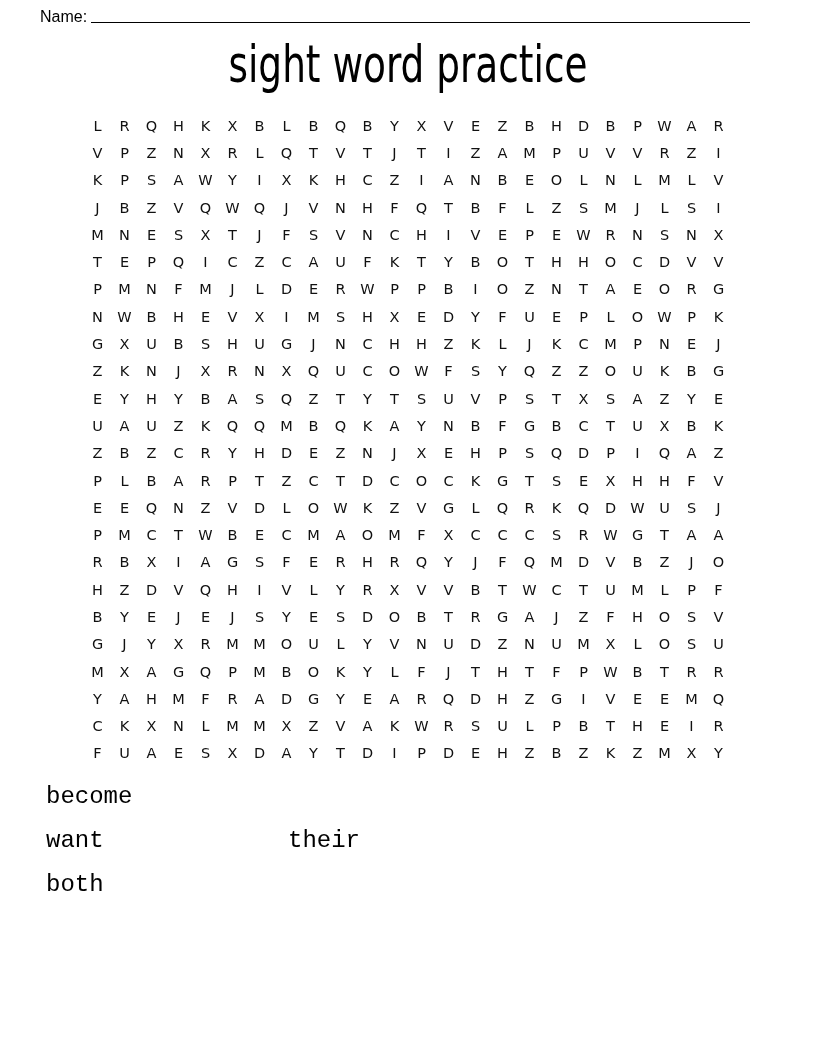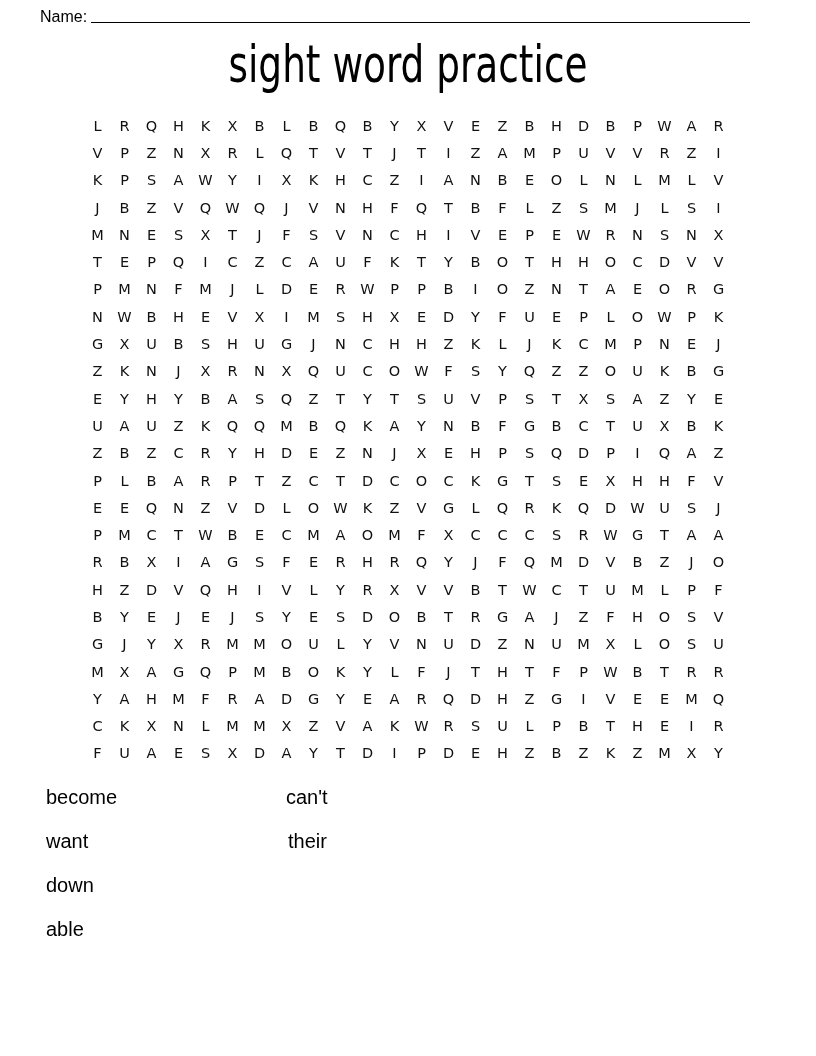--- a/index.html
+++ b/index.html
@@ -85,22 +85,22 @@
     left: 46px;
     top: 782px;
     width: 724px;
   }
   .word-row {
     display: flex;
     height: 44px;
     align-items: flex-start;
   }
   .word-cell {
-    font-family: Liberation Sans, sans-serif;
-    font-size: 20px;
+    font-family: Liberation Mono, monospace;
+    font-size: 24px;
     line-height: 30px;
     font-weight: 400;
     white-space: pre;
   }
   .word-col-1 { width: 240px; }
   .word-col-2 { width: 242px; }
   .word-col-3 { width: 242px; }
 </style>
 </head>
 <body>
@@ -735,27 +735,21 @@
       <span class="cell">Z</span>
       <span class="cell">M</span>
       <span class="cell">X</span>
       <span class="cell">Y</span>
     </div>
   </div>
 
 <div class="wordlist">
     <div class="word-row">
       <span class="word-cell word-col-1">become</span>
-      <span class="word-cell word-col-3">can't</span>
     </div>
     <div class="word-row">
       <span class="word-cell word-col-2">want</span>
       <span class="word-cell word-col-1">their</span>
     </div>
     <div class="word-row">
-      <span class="word-cell word-col-3">down</span>
-    </div>
-    <div class="word-row">
-      <span class="word-cell word-col-1">able</span>
-      <span class="word-cell word-col-2"></span>
-      <span class="word-cell word-col-3"></span>
+      <span class="word-cell word-col-2">both</span>
     </div>
   </div>
 
 </body></html>

